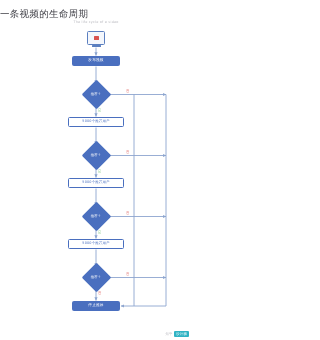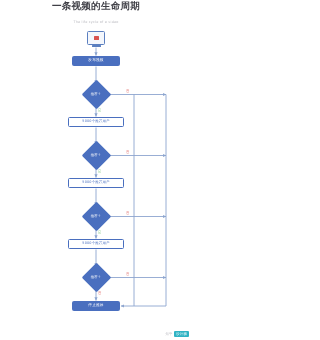--- a/index.html
+++ b/index.html
@@ -18,25 +18,25 @@
     position: relative;
     width: 192px;
     height: 340px;
     background: #ffffff;
   }
 
   
   .title {
     position: absolute;
     left: 0;
-    top: 0;
-    width: 192px;
-    text-align: center;
+    top: 8px;
+    width: 192px;
+    text-align: left;
     font-size: 9.5px;
-    font-weight: bold;
+    font-weight: normal;
     color: #3f3f46;
     letter-spacing: 0.3px;
     line-height: 11px;
   }
   .subtitle {
     position: absolute;
     left: 0;
     top: 20px;
     width: 192px;
     text-align: center;

